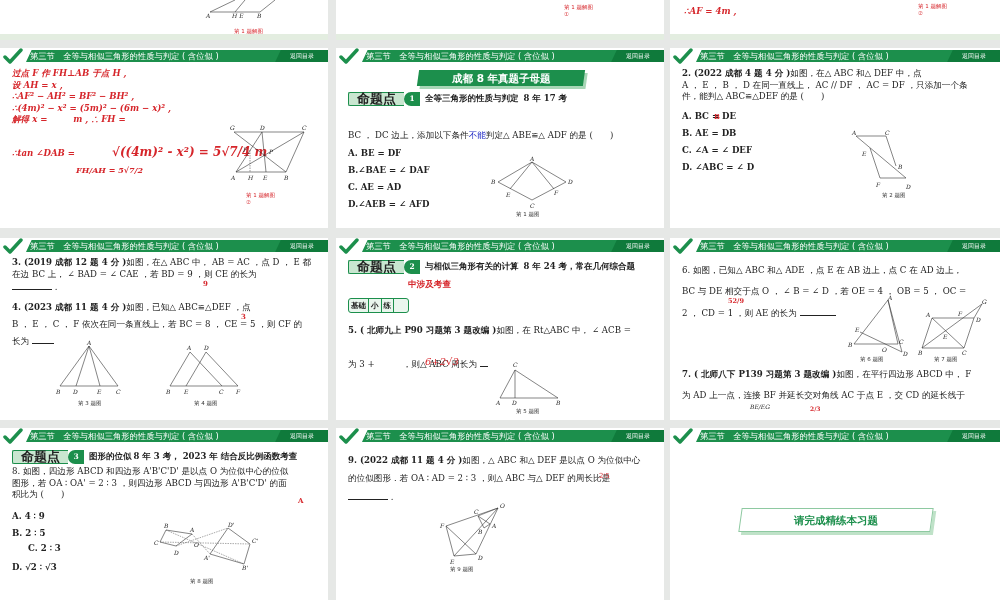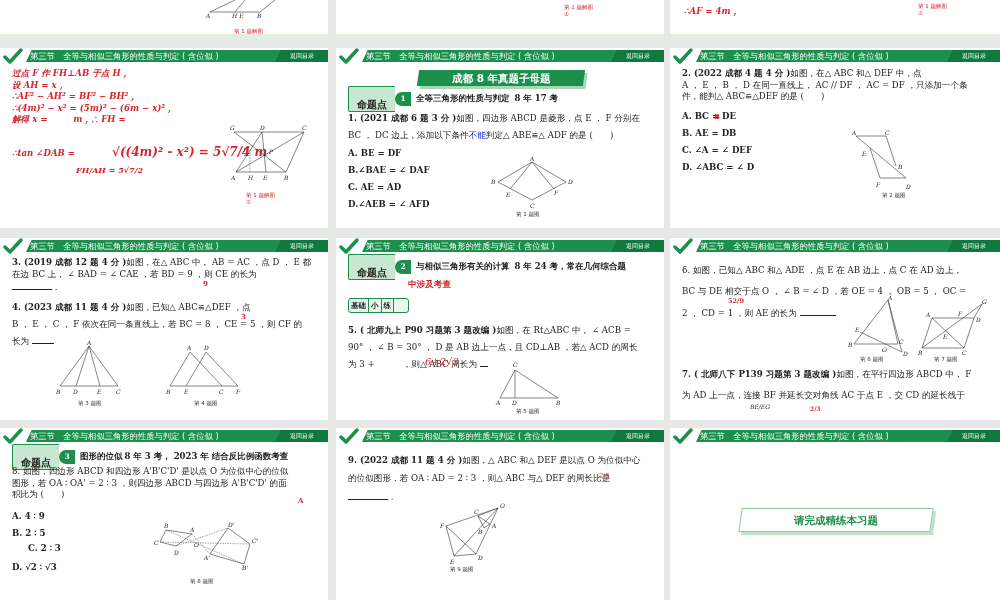--- a/index.html
+++ b/index.html
@@ -14,21 +14,21 @@
   .hdr .title { position: absolute; left: 30px; top: 2px; font-family: "DejaVu Sans", sans-serif; font-size: 8.3px; color: #fff; line-height: 12px; white-space: nowrap; }
   .hdr .back { position: absolute; right: 14px; top: 2px; font-family: "DejaVu Sans", sans-serif; font-size: 6px; color: #fff; line-height: 12px; }
   .txt { position: absolute; font-size: 8.6px; color: #222; line-height: 17px; white-space: nowrap; }
   .txt b { font-weight: bold; }
   .red { color: #d6262b; }
   .blue { color: #2029c4; }
   .bold { font-weight: bold; }
   .cap { position: absolute; font-size: 5.5px; color: #333; font-family: "DejaVu Sans", sans-serif; }
   .capred { position: absolute; font-size: 5.5px; color: #d6262b; font-family: "DejaVu Sans", sans-serif; line-height: 7px; }
   .kp { position: absolute; height: 14px; display: flex; align-items: center; }
-  .kp .lab { background: #c9e6d0; border: 1px solid #1c8f4c; border-right: none; font-family: "DejaVu Sans", sans-serif; font-size: 10px; font-weight: bold; color: #222; padding: 12px 8px; height: 14px; line-height: 12px; border-radius: 2px 0 0 2px; }
+  .kp .lab { background: #c9e6d0; border: 1px solid #1c8f4c; border-right: none; font-family: "DejaVu Sans", sans-serif; font-size: 13px; font-weight: bold; color: #222; padding: 0 8px; height: 14px; line-height: 12px; border-radius: 2px 0 0 2px; }
   .kp .num { background: #1c8f4c; color: #fff; font-size: 7.5px; font-weight: bold; width: 16px; height: 14px; line-height: 14px; text-align: center; border-radius: 7px 0 0 7px; }
   .kp .desc { font-family: "DejaVu Sans", sans-serif; font-weight: bold; font-size: 8.5px; color: #222; margin-left: 5px; white-space: nowrap; }
   .banner { position: absolute; background: #1c8f4c; color: #fff; font-family: "DejaVu Sans", sans-serif; font-weight: bold; font-size: 10.5px; text-align: center; transform: skewX(-8deg); box-shadow: 3px 3px 0 #a8d6b6; }
   .banner span { display: inline-block; transform: skewX(8deg); }
   .wbanner { position: absolute; background: #fff; color: #1c8f4c; border: 1px solid #8ec9a1; font-family: "DejaVu Sans", sans-serif; font-weight: bold; font-size: 10.5px; text-align: center; transform: skewX(-8deg); box-shadow: 3px 3px 0 #bfe2c8; }
   .wbanner span { display: inline-block; transform: skewX(8deg); }
   .tagbox { position: absolute; display: flex; height: 15px; border: 1px solid #1c8f4c; border-radius: 3px; background: #eaf6ee; }
   .tagbox span { font-family: "DejaVu Sans", sans-serif; font-size: 7.5px; font-weight: bold; color: #222; padding: 0 2px; line-height: 13px; border-right: 1px solid #1c8f4c; }
   .blank { display: inline-block; border-bottom: 1px solid #222; height: 10px; vertical-align: baseline; }
   svg.fig { position: absolute; overflow: visible; }
@@ -115,21 +115,20 @@
       <div class="title">第三节　全等与相似三角形的性质与判定 ( 含位似 )</div>
       <div class="back">返回目录</div>
     </div>
     <div class="banner" style="left:82px;top:22px;width:166px;height:16px;line-height:16px;"><span>成都 8 年真题子母题</span></div>
     <div class="kp" style="left:12px;top:44px;">
       <span class="lab">命题点</span>
       <span class="num">1</span>
       <span class="desc">全等三角形的性质与判定</span>
       <span class="desc red" style="font-family:'DejaVu Serif',serif;">8 年 17 考</span>
     </div>
-    <div class="txt" style="left:12px;top:62px;"><b>1. (2021 成都 6 题 3 分 )</b><span>如图，四边形 ABCD 是菱形，点 E ， F 分别在</span></div>
     <div class="txt" style="left:12px;top:79px;"><span>BC ， DC 边上，添加以下条件</span><span class="blue">不能</span><span>判定△ ABE≌△ ADF 的是 (　　)</span></div>
     <div class="txt bold" style="left:12px;top:97px;">A. BE = DF</div>
     <div class="txt bold" style="left:12px;top:114px;">B.∠BAE = ∠ DAF</div>
     <div class="txt bold" style="left:12px;top:131px;">C. AE = AD</div>
     <div class="txt bold" style="left:12px;top:148px;">D.∠AEB = ∠ AFD</div>
     <svg class="fig" style="left:160px;top:112px;" width="80" height="50">
       <polygon points="36,2 2,22 36,40 70,22" fill="none" stroke="#333" stroke-width="0.6"></polygon>
       <line x1="36" y1="2" x2="14" y2="29" stroke="#333" stroke-width="0.6"></line>
       <line x1="36" y1="2" x2="58" y2="29" stroke="#333" stroke-width="0.6"></line>
       <text x="34" y="1">A</text>
@@ -244,21 +243,20 @@
       <span class="desc red" style="font-family:'DejaVu Serif',serif;">8 年 24 考，常在几何综合题</span>
     </div>
     <div class="txt red bold" style="left:72px;top:38px;font-family:'DejaVu Sans',sans-serif;">中涉及考查</div>
     <div class="tagbox" style="left:12px;top:60px;">
       <span>基础</span>
         <span>小</span>
         <span>练</span>
         <span style="width:14px;border-right:none;"></span>
     </div>
     <div class="txt" style="left:12px;top:84px;"><b>5. ( 北师九上 P90 习题第 3 题改编 )</b><span>如图，在 Rt△ABC 中， ∠ ACB =</span></div>
-    <div class="txt" style="left:12px;top:101px;">90° ， ∠ B = 30° ， D 是 AB 边上一点，且 CD⊥AB ，若△ ACD 的周长</div>
     <div class="txt" style="left:12px;top:118px;"><span>为 3 +</span><span style="display:inline-block;width:28px;"></span><span>，则△ ABC 周长为</span> <span class="blank" style="width:8px;"></span></div>
     <div class="txt red" style="left:89px;top:115px;font-size:10px;font-style:italic;">6+2√3</div>
     <svg class="fig" style="left:160px;top:122px;" width="70" height="44">
       <polygon points="4,38 19,10 62,38" fill="none" stroke="#333" stroke-width="0.6"></polygon>
       <line x1="19" y1="10" x2="19" y2="38" stroke="#333" stroke-width="0.6"></line>
       <text x="17" y="7">C</text>
       <text x="0" y="45">A</text>
       <text x="16" y="45">D</text>
       <text x="60" y="45">B</text>
     </svg>

